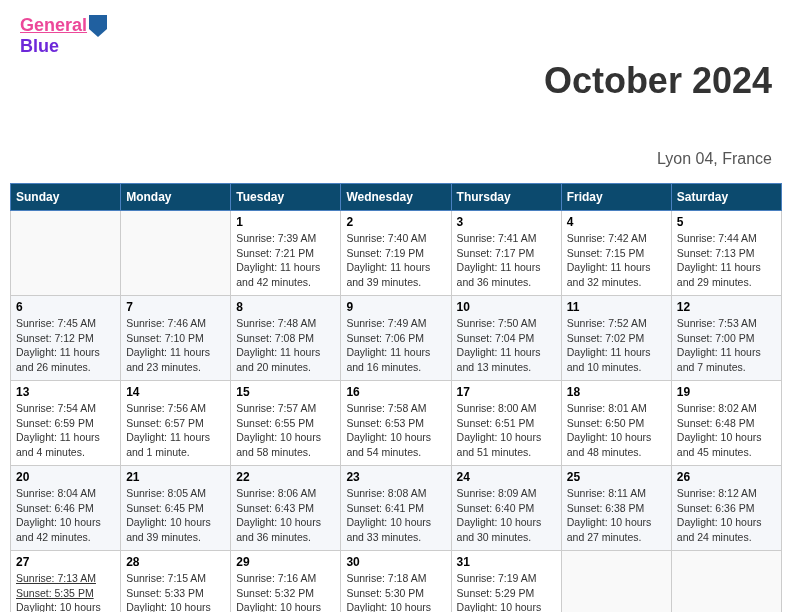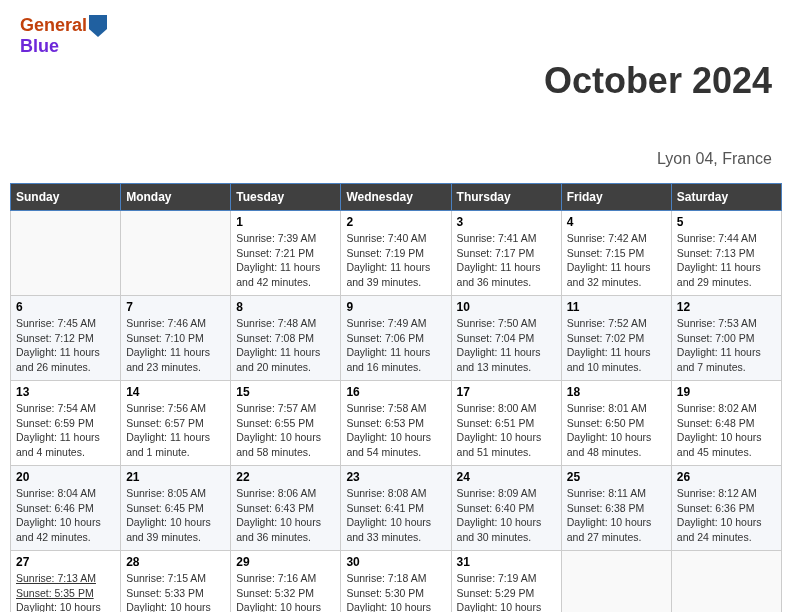--- a/index.html
+++ b/index.html
@@ -47,21 +47,21 @@
       font-size: 16px;
       color: #555;
       margin-top: 48px;
     }
     .calendar-table {
       width: 100%;
       border-collapse: collapse;
       font-size: 11px;
     }
     .calendar-table th {
-      background: #404040;
+      background: #0c4a6e;
       color: #fff;
       padding: 6px 5px;
       text-align: left;
       font-size: 12px;
       font-weight: bold;
       border: 1px solid #4a80c0;
     }
     .calendar-table td {
       border: 1px solid #ccc;
       vertical-align: top;
@@ -89,21 +89,21 @@
       background: #f9f9f9 !important;
     }
   </style>
 </head>
 <body>
 
 <div class="header">
   <div class="logo-wrapper">
     <div class="logo-text">
       <span>
-        <span style="color:#c2410c;">General</span><svg class="logo-shape" viewBox="0 0 18 22" xmlns="http://www.w3.org/2000/svg" style="display:inline-block;vertical-align:middle;margin-left:2px;">
+        <span style="color:#ec4899;text-decoration:underline;">General</span><svg class="logo-shape" viewBox="0 0 18 22" xmlns="http://www.w3.org/2000/svg" style="display:inline-block;vertical-align:middle;margin-left:2px;">
             <polygon points="0,0 18,0 18,14 9,22 0,14" fill="#2060a0"></polygon>
           </svg>
       </span>
       <span style="color:#6d28d9;font-weight:bold;">Blue</span>
     </div>
   </div>
   <div class="title-block">
     <div class="month-title">October 2024</div>
     <div class="subtitle">Lyon 04, France</div>
   </div>

